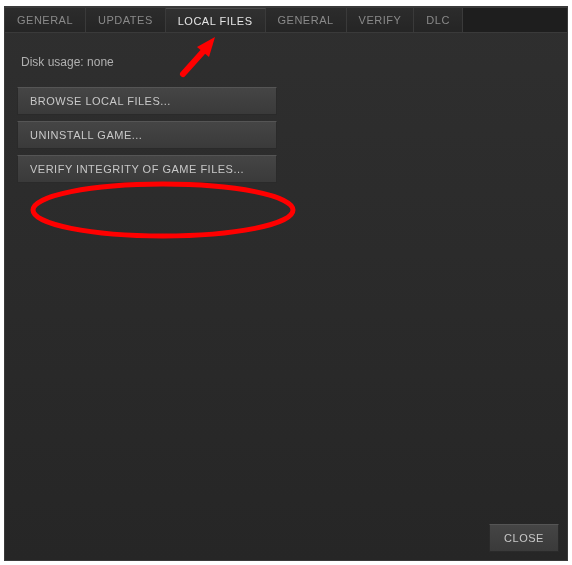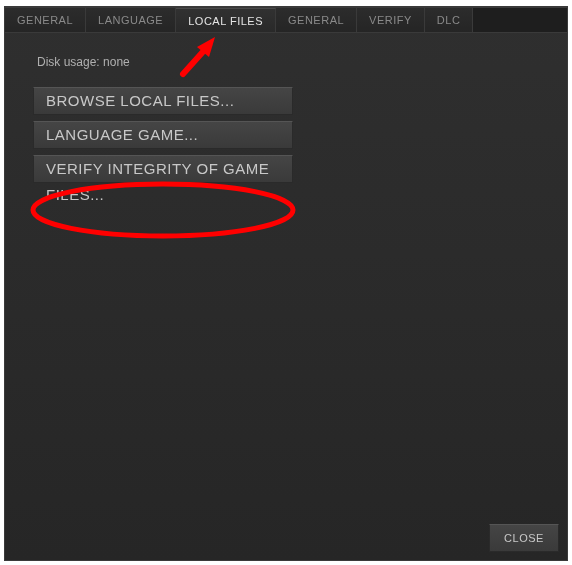--- a/index.html
+++ b/index.html
@@ -42,38 +42,38 @@
     color: #e5e5e5;
     background: linear-gradient(to bottom, #313131, #292929);
     border-top: 1px solid #4a4a4a;
   }
   .tab-spacer {
     flex: 1;
     background: #1e1e1e;
   }
   .content {
     flex: 1;
-    padding: 22px 28px;
+    padding: 22px 12px;
     position: relative;
   }
   .disk-usage {
     color: #b0b0b0;
     font-size: 12px;
     margin-bottom: 18px;
     padding-left: 4px;
   }
   .btn {
     display: block;
     width: 260px;
     height: 28px;
     background: linear-gradient(to bottom, #454545, #3a3a3a);
     border: 1px solid #2a2a2a;
     border-top-color: #555;
     color: #c8c8c8;
-    font-size: 15px;
+    font-size: 11px;
     letter-spacing: 0.5px;
     text-align: left;
     padding: 0 12px;
     margin-bottom: 6px;
     cursor: pointer;
     line-height: 26px;
   }
   .footer {
     position: absolute;
     bottom: 8px;
@@ -99,33 +99,33 @@
     pointer-events: none;
   }
 </style>
 </head>
 <body>
 
 <div class="window">
 
   <div class="tab-bar">
     <div class="tab">GENERAL</div>
-    <div class="tab">LANGUAGE</div>
+    <div class="tab">UPDATES</div>
     <div class="tab active">LOCAL FILES</div>
     <div class="tab">GENERAL</div>
     <div class="tab">VERIFY</div>
     <div class="tab">DLC</div>
     <div class="tab-spacer"></div>
   </div>
 
   <div class="content">
     <div class="disk-usage">Disk usage: none</div>
 
     <button class="btn">BROWSE LOCAL FILES...</button>
-    <button class="btn">LANGUAGE GAME...</button>
+    <button class="btn">UNINSTALL GAME...</button>
     <button class="btn">VERIFY INTEGRITY OF GAME FILES...</button>
   </div>
 
   <div class="footer">
     <button class="close-btn">CLOSE</button>
   </div>
 
   <svg class="annot" width="564" height="555">
 
     <ellipse cx="158" cy="203" rx="130" ry="26" fill="none" stroke="#ff0000" stroke-width="5"></ellipse>

